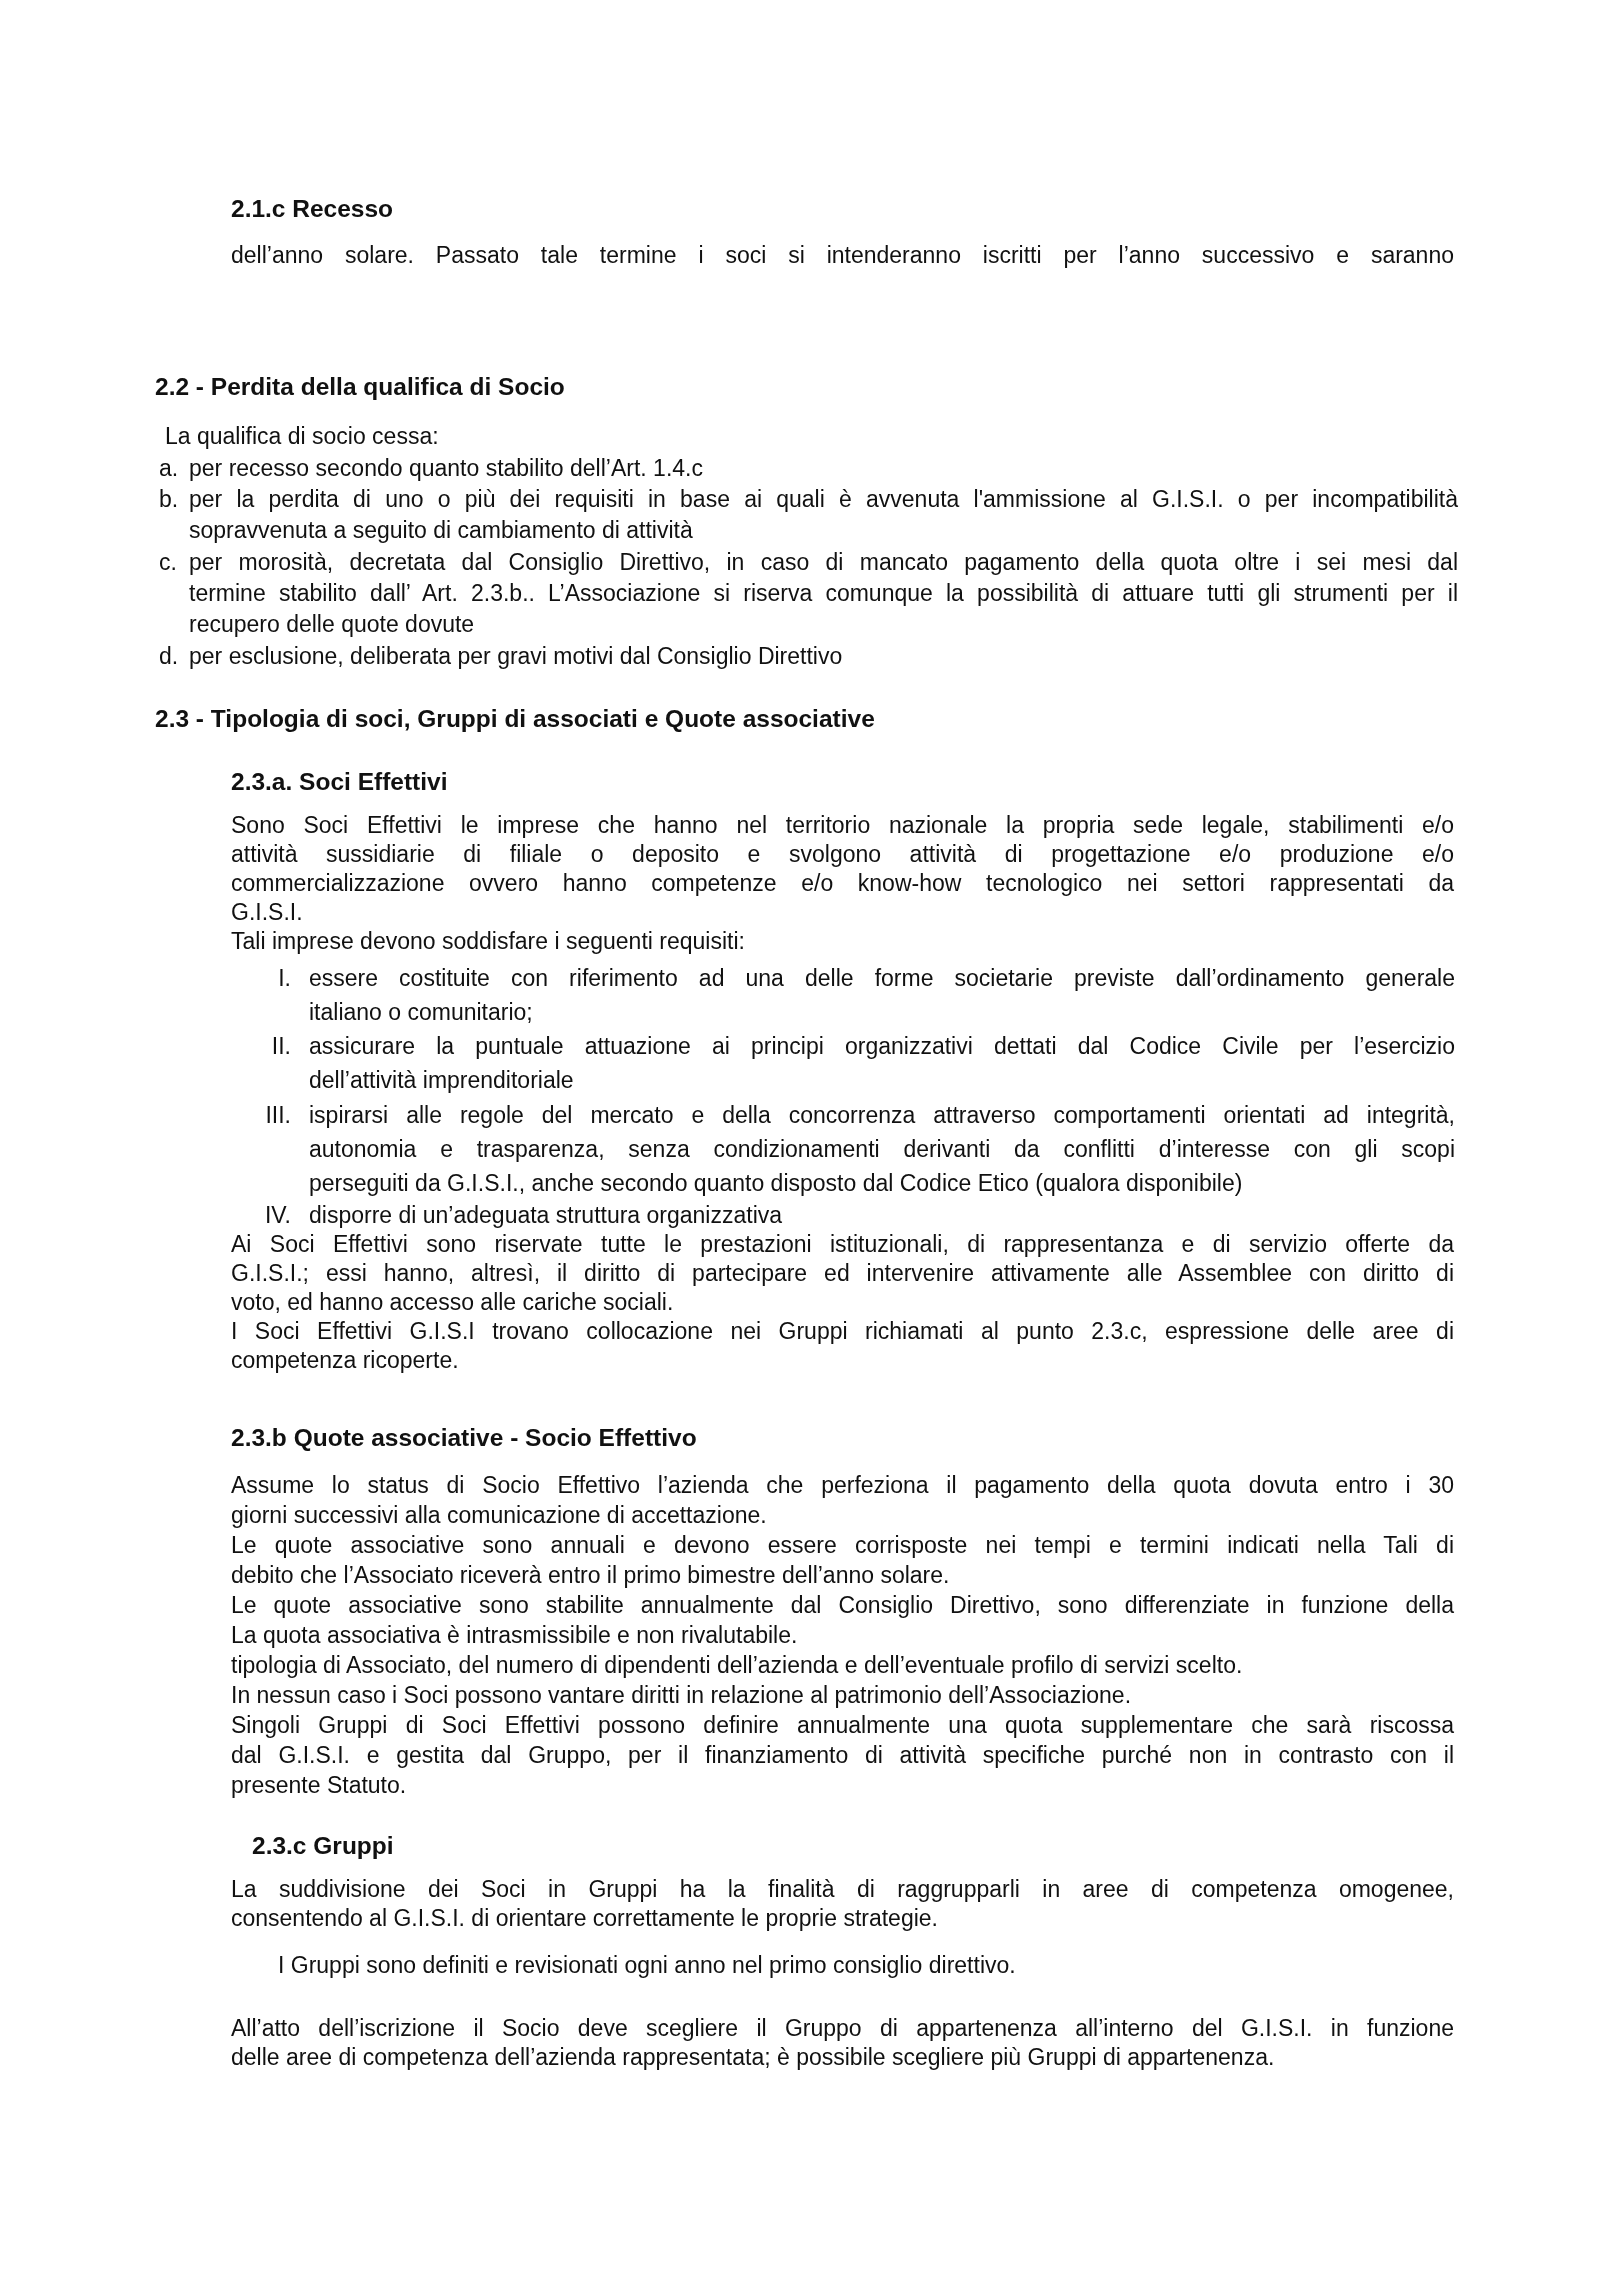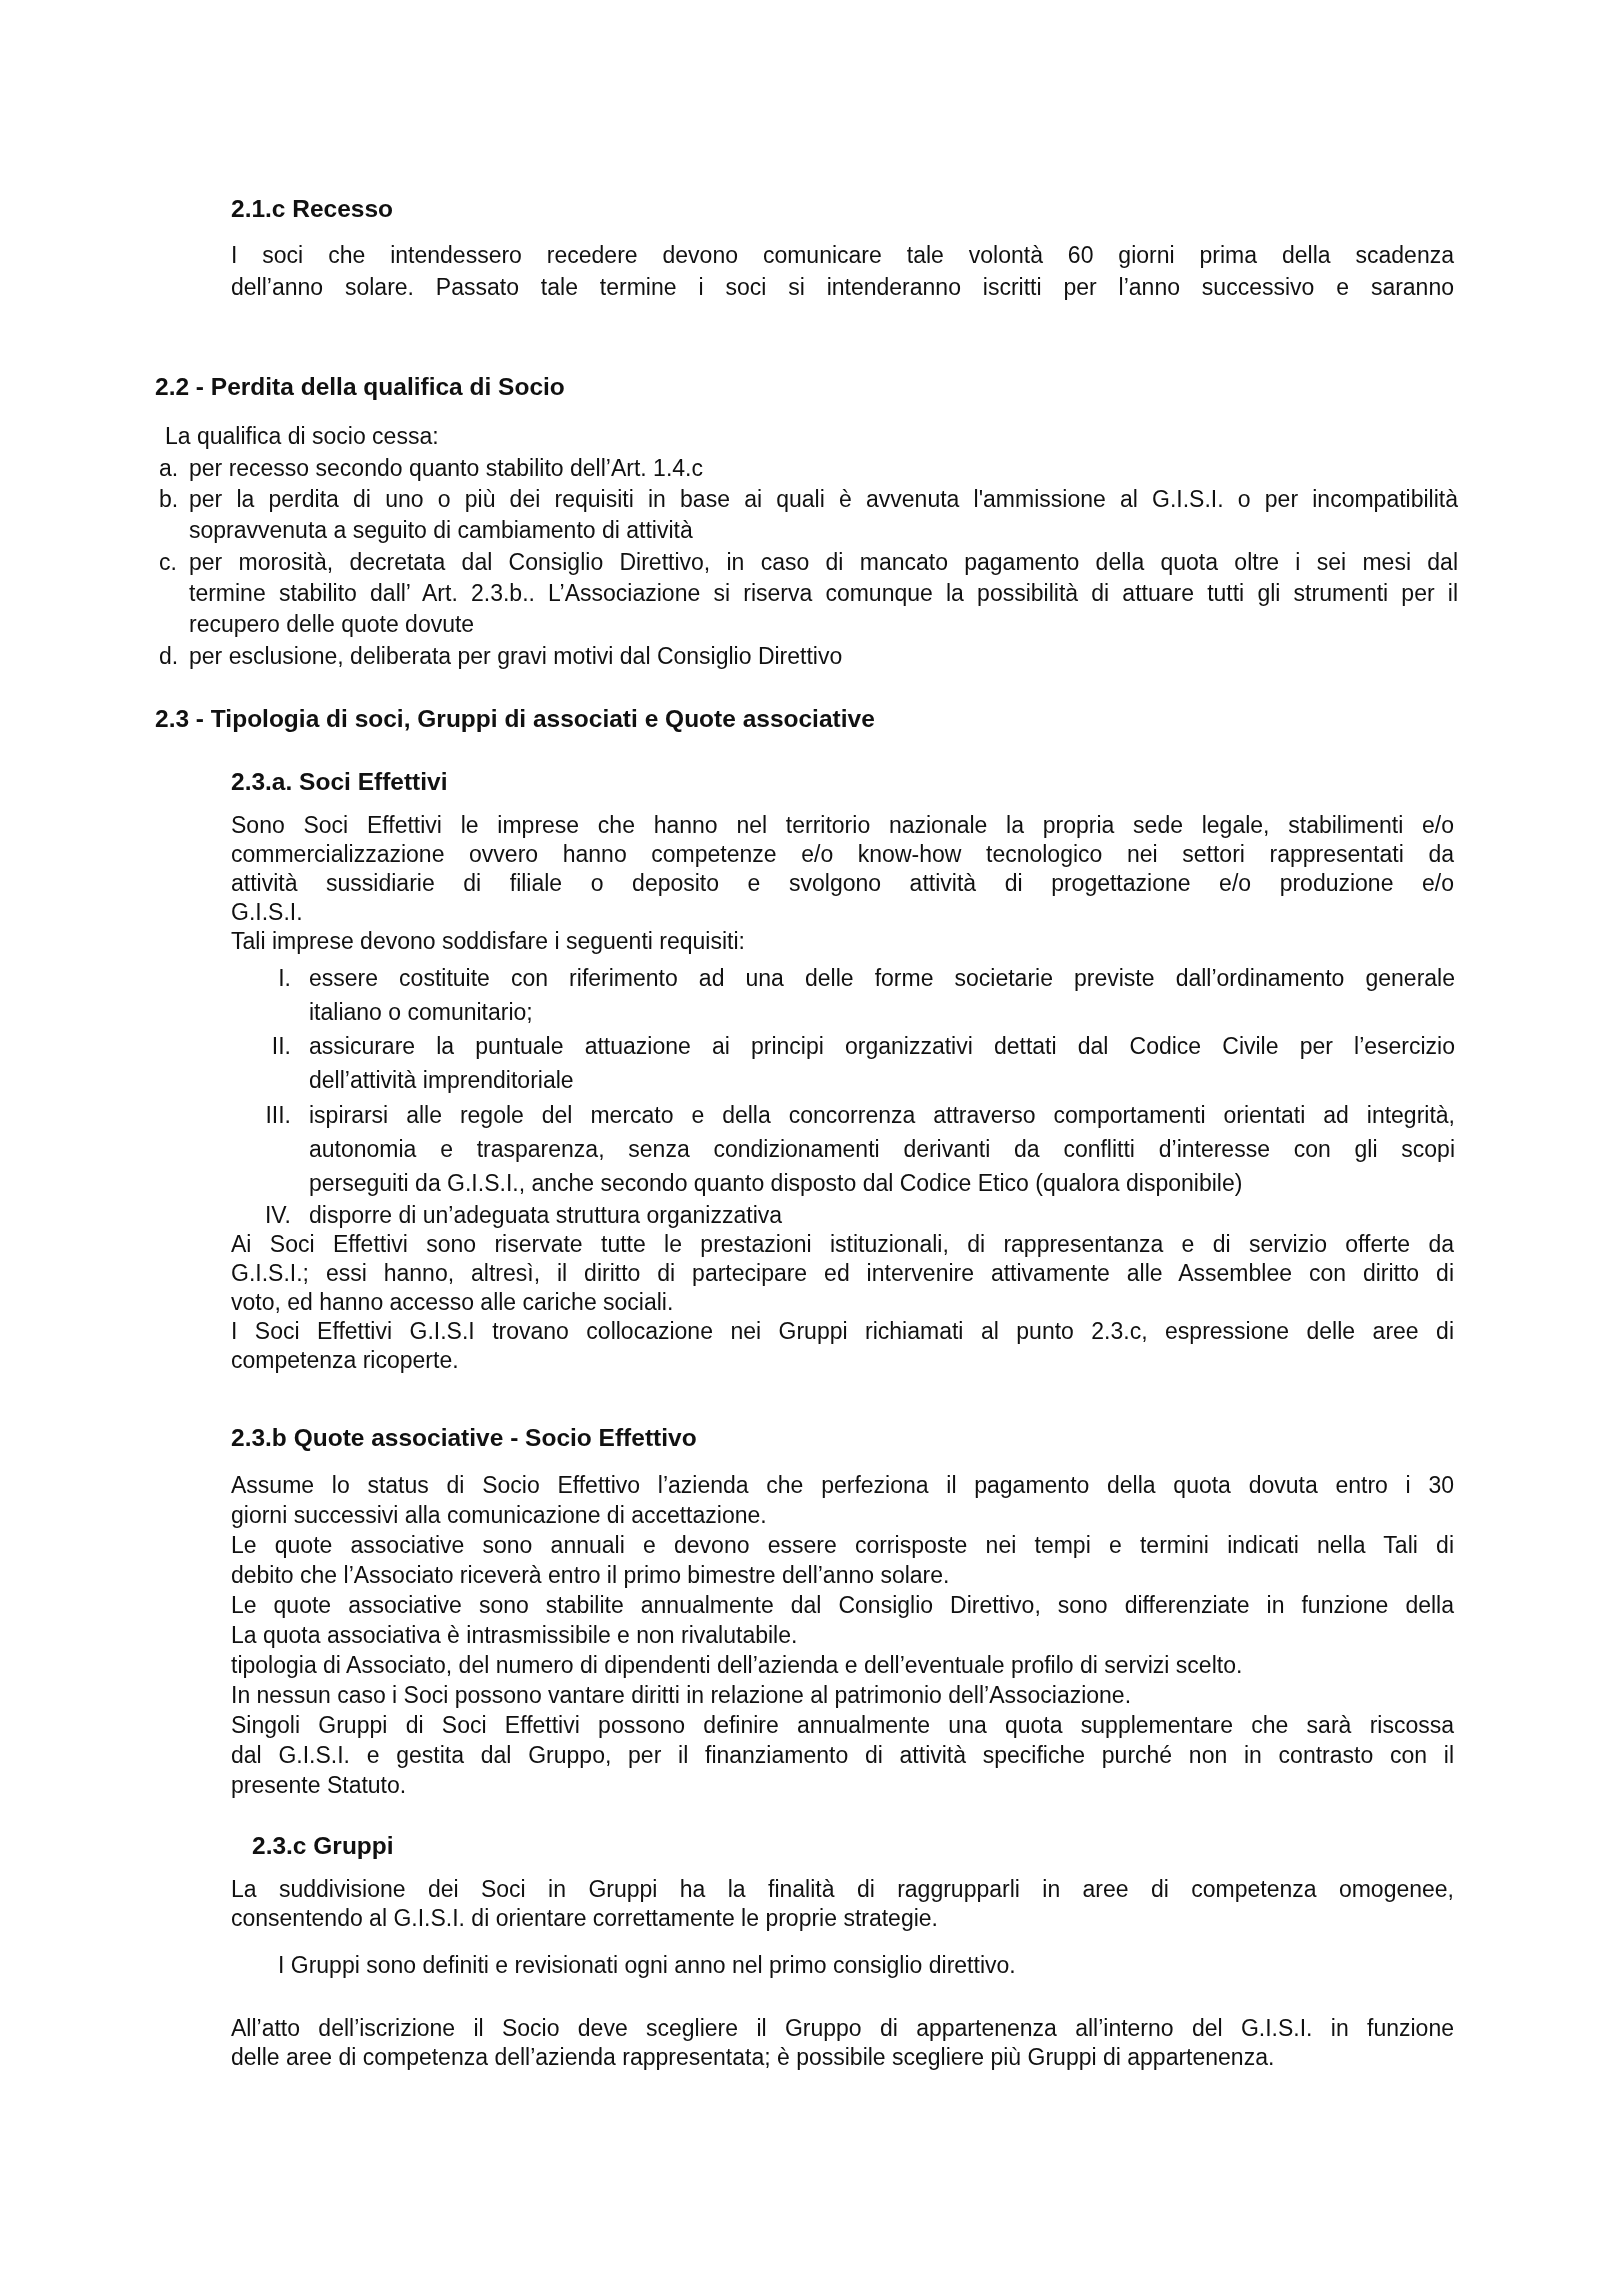--- a/index.html
+++ b/index.html
@@ -12,21 +12,20 @@
   .ll { text-align:left; text-align-last:left; }
   .li { position:absolute; font-size:23px; }
   .mk { position:absolute; font-size:23px; }
   .rmk { position:absolute; font-size:23px; text-align:right; width:59px; }
 </style>
 </head>
 <body>
 
 <div class="h" style="left:231px; top:194px;">2.1.c Recesso</div>
 <div class="p" style="left:231px; top:239px; width:1223px; --lh:32px;">
-  <span class="line jl">I soci che intendessero recedere devono comunicare tale volontà 60 giorni prima della scadenza</span>
   <span class="line jl">dell’anno solare. Passato tale termine i soci si intenderanno iscritti per l’anno successivo e saranno</span>
 </div>
 
 <div class="h" style="left:155px; top:372px;">2.2 - Perdita della qualifica di Socio</div>
 <div class="li" style="left:165px; top:421px; line-height:31px;">La qualifica di socio cessa:</div>
 
 <div>
   <span class="mk" style="left:159px; top:453px; line-height:31px;">a.</span>
   <div class="p" style="left:189px; top:453px; width:1274px; --lh:31px;">
     <span class="line ll">per recesso secondo quanto stabilito dell’Art. 1.4.c</span>
@@ -52,22 +51,22 @@
   <div class="p" style="left:189px; top:641px; width:1274px; --lh:31px;">
     <span class="line ll">per esclusione, deliberata per gravi motivi dal Consiglio Direttivo</span>
   </div>
 </div>
 
 <div class="h" style="left:155px; top:704px;">2.3 - Tipologia di soci, Gruppi di associati e Quote associative</div>
 
 <div class="h" style="left:231px; top:767px;">2.3.a. Soci Effettivi</div>
 <div class="p" style="left:231px; top:811px; width:1223px; --lh:29px;">
   <span class="line jl">Sono Soci Effettivi le imprese che hanno nel territorio nazionale la propria sede legale, stabilimenti e/o</span>
+  <span class="line jl">attività sussidiarie di filiale o deposito e svolgono attività di progettazione e/o produzione e/o</span>
   <span class="line jl">commercializzazione ovvero hanno competenze e/o know-how tecnologico nei settori rappresentati da</span>
-  <span class="line jl">attività sussidiarie di filiale o deposito e svolgono attività di progettazione e/o produzione e/o</span>
   <span class="line ll">G.I.S.I.</span>
   <span class="line ll">Tali imprese devono soddisfare i seguenti requisiti:</span>
 </div>
 
 <div>
   <span class="rmk" style="left:232px; top:961px; line-height:34px;">I.</span>
   <div class="p" style="left:309px; top:961px; width:1146px; --lh:34px;">
     <span class="line jl">essere costituite con riferimento ad una delle forme societarie previste dall’ordinamento generale</span>
     <span class="line ll">italiano o comunitario;</span>
   </div>

